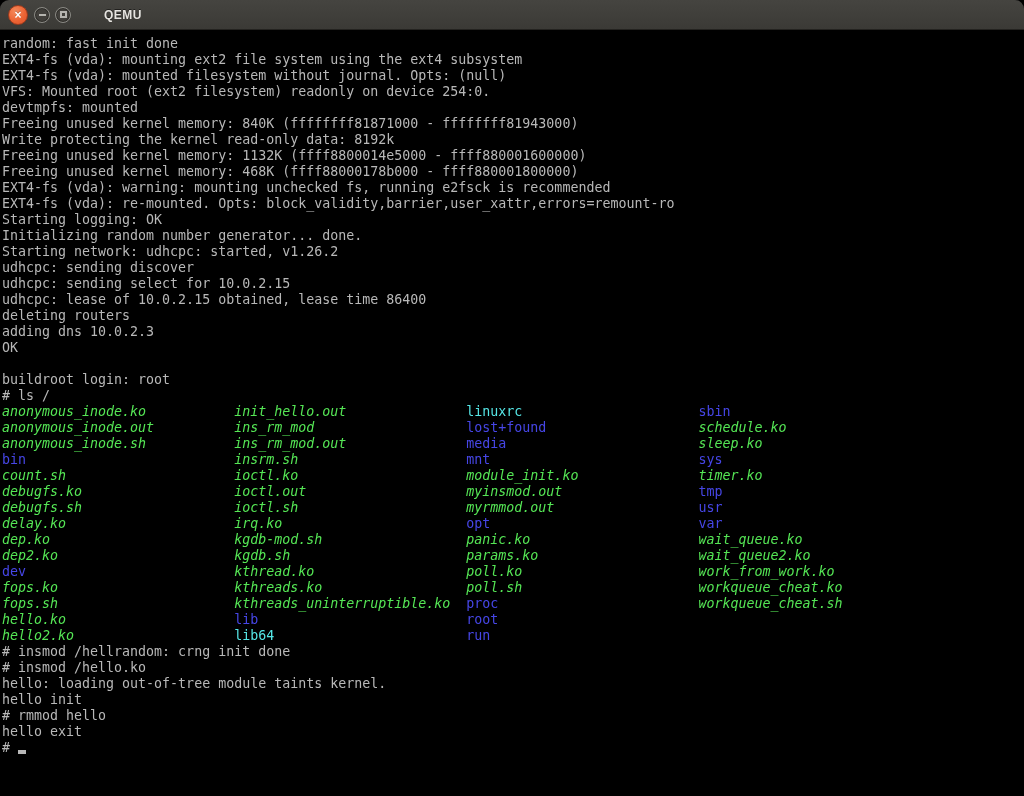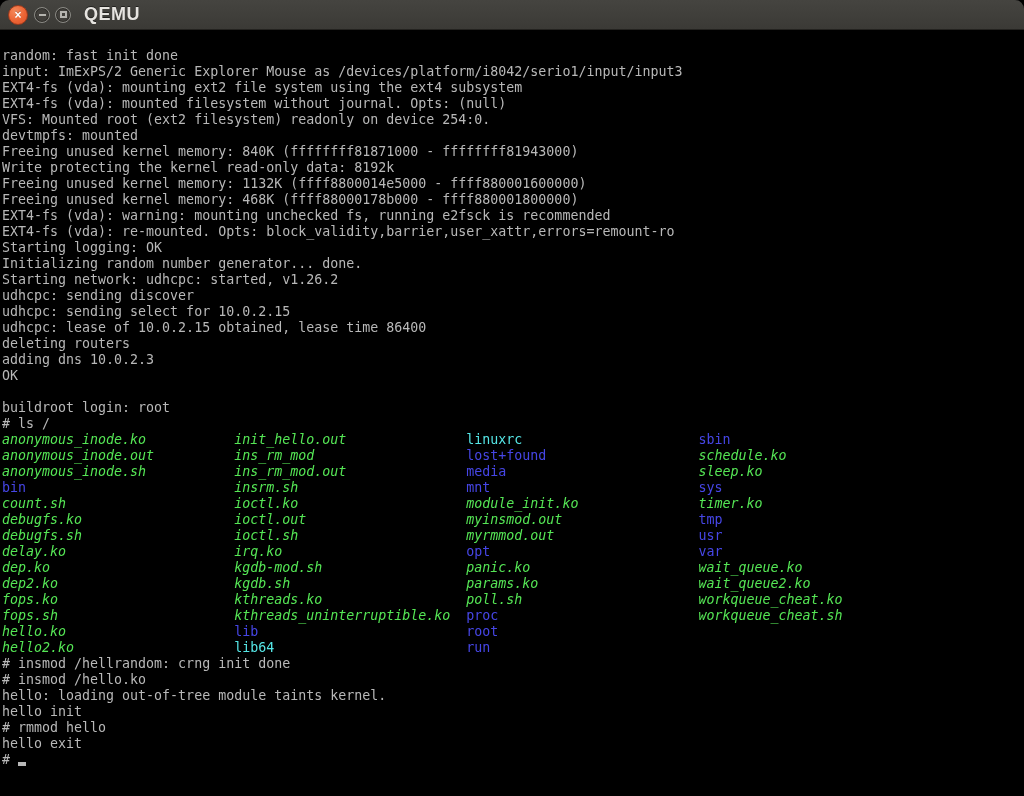--- a/index.html
+++ b/index.html
@@ -45,32 +45,32 @@
     margin-right: 5px;
   }
   .glyph-min {
     width: 7px; height: 2px; background: #b5b4af; display: block;
   }
   .glyph-max {
     width: 7px; height: 7px; border: 2px solid #b5b4af; display: block;
   }
   .title {
     color: #e6e4e0;
-    font-size: 18px; font-weight: bold;
+    font-size: 12px; font-weight: bold;
     letter-spacing: .5px;
-    margin-left: 8px;
+    margin-left: 28px;
     text-shadow: 0 -1px 0 rgba(0,0,0,.5);
   }
 
   
   .terminal {
     flex: 1 1 auto;
     background: #000;
     overflow: hidden;
-    padding: 18px 0 0 2px;
+    padding: 6px 0 0 2px;
     font-family: "DejaVu Sans Mono", monospace;
     font-size: 13.3px;
     line-height: 16px;
     color: var(--fg, #b8b8b8);
   }
   .line { white-space: pre; height: 16px; }
   .col { display: inline-block; width: 29ch; }
   .g { color: var(--green, #55e655); font-style: italic; }
   .b { color: var(--blue, #4646e6); }
   .c { color: var(--cyan, #55e6e6); }
@@ -95,21 +95,20 @@
     </span>
     <span class="wbtn btn-round">
       <span class="glyph-max"></span>
     </span>
     <span class="title">QEMU</span>
   </div>
 
   <div class="terminal" style="--fg: #b8b8b8; --green: #55e655; --blue: #4646e6; --cyan: #55e6e6; background: rgb(0, 0, 0);">
     <div>
         <div class="line">random: fast init done</div>
-        <div class="line">input: ImExPS/2 Generic Explorer Mouse as /devices/platform/i8042/serio1/input/input3</div>
         <div class="line">EXT4-fs (vda): mounting ext2 file system using the ext4 subsystem</div>
         <div class="line">EXT4-fs (vda): mounted filesystem without journal. Opts: (null)</div>
         <div class="line">VFS: Mounted root (ext2 filesystem) readonly on device 254:0.</div>
         <div class="line">devtmpfs: mounted</div>
         <div class="line">Freeing unused kernel memory: 840K (ffffffff81871000 - ffffffff81943000)</div>
         <div class="line">Write protecting the kernel read-only data: 8192k</div>
         <div class="line">Freeing unused kernel memory: 1132K (ffff8800014e5000 - ffff880001600000)</div>
         <div class="line">Freeing unused kernel memory: 468K (ffff88000178b000 - ffff880001800000)</div>
         <div class="line">EXT4-fs (vda): warning: mounting unchecked fs, running e2fsck is recommended</div>
         <div class="line">EXT4-fs (vda): re-mounted. Opts: block_validity,barrier,user_xattr,errors=remount-ro</div>
@@ -128,20 +127,21 @@
         <div class="line"><span class="col g">anonymous_inode.ko</span><span class="col g">init_hello.out</span><span class="col c">linuxrc</span><span class="col b">sbin</span></div>
         <div class="line"><span class="col g">anonymous_inode.out</span><span class="col g">ins_rm_mod</span><span class="col b">lost+found</span><span class="col g">schedule.ko</span></div>
         <div class="line"><span class="col g">anonymous_inode.sh</span><span class="col g">ins_rm_mod.out</span><span class="col b">media</span><span class="col g">sleep.ko</span></div>
         <div class="line"><span class="col b">bin</span><span class="col g">insrm.sh</span><span class="col b">mnt</span><span class="col b">sys</span></div>
         <div class="line"><span class="col g">count.sh</span><span class="col g">ioctl.ko</span><span class="col g">module_init.ko</span><span class="col g">timer.ko</span></div>
         <div class="line"><span class="col g">debugfs.ko</span><span class="col g">ioctl.out</span><span class="col g">myinsmod.out</span><span class="col b">tmp</span></div>
         <div class="line"><span class="col g">debugfs.sh</span><span class="col g">ioctl.sh</span><span class="col g">myrmmod.out</span><span class="col b">usr</span></div>
         <div class="line"><span class="col g">delay.ko</span><span class="col g">irq.ko</span><span class="col b">opt</span><span class="col b">var</span></div>
         <div class="line"><span class="col g">dep.ko</span><span class="col g">kgdb-mod.sh</span><span class="col g">panic.ko</span><span class="col g">wait_queue.ko</span></div>
         <div class="line"><span class="col g">dep2.ko</span><span class="col g">kgdb.sh</span><span class="col g">params.ko</span><span class="col g">wait_queue2.ko</span></div>
+        <div class="line"><span class="col b">dev</span><span class="col g">kthread.ko</span><span class="col g">poll.ko</span><span class="col g">work_from_work.ko</span></div>
         <div class="line"><span class="col g">fops.ko</span><span class="col g">kthreads.ko</span><span class="col g">poll.sh</span><span class="col g">workqueue_cheat.ko</span></div>
         <div class="line"><span class="col g">fops.sh</span><span class="col g">kthreads_uninterruptible.ko</span><span class="col b">proc</span><span class="col g">workqueue_cheat.sh</span></div>
         <div class="line"><span class="col g">hello.ko</span><span class="col b">lib</span><span class="col b">root</span></div>
         <div class="line"><span class="col g">hello2.ko</span><span class="col c">lib64</span><span class="col b">run</span></div>
         <div class="line"># insmod /hellrandom: crng init done</div>
         <div class="line"># insmod /hello.ko</div>
         <div class="line">hello: loading out-of-tree module taints kernel.</div>
         <div class="line">hello init</div>
         <div class="line"># rmmod hello</div>
         <div class="line">hello exit</div>

